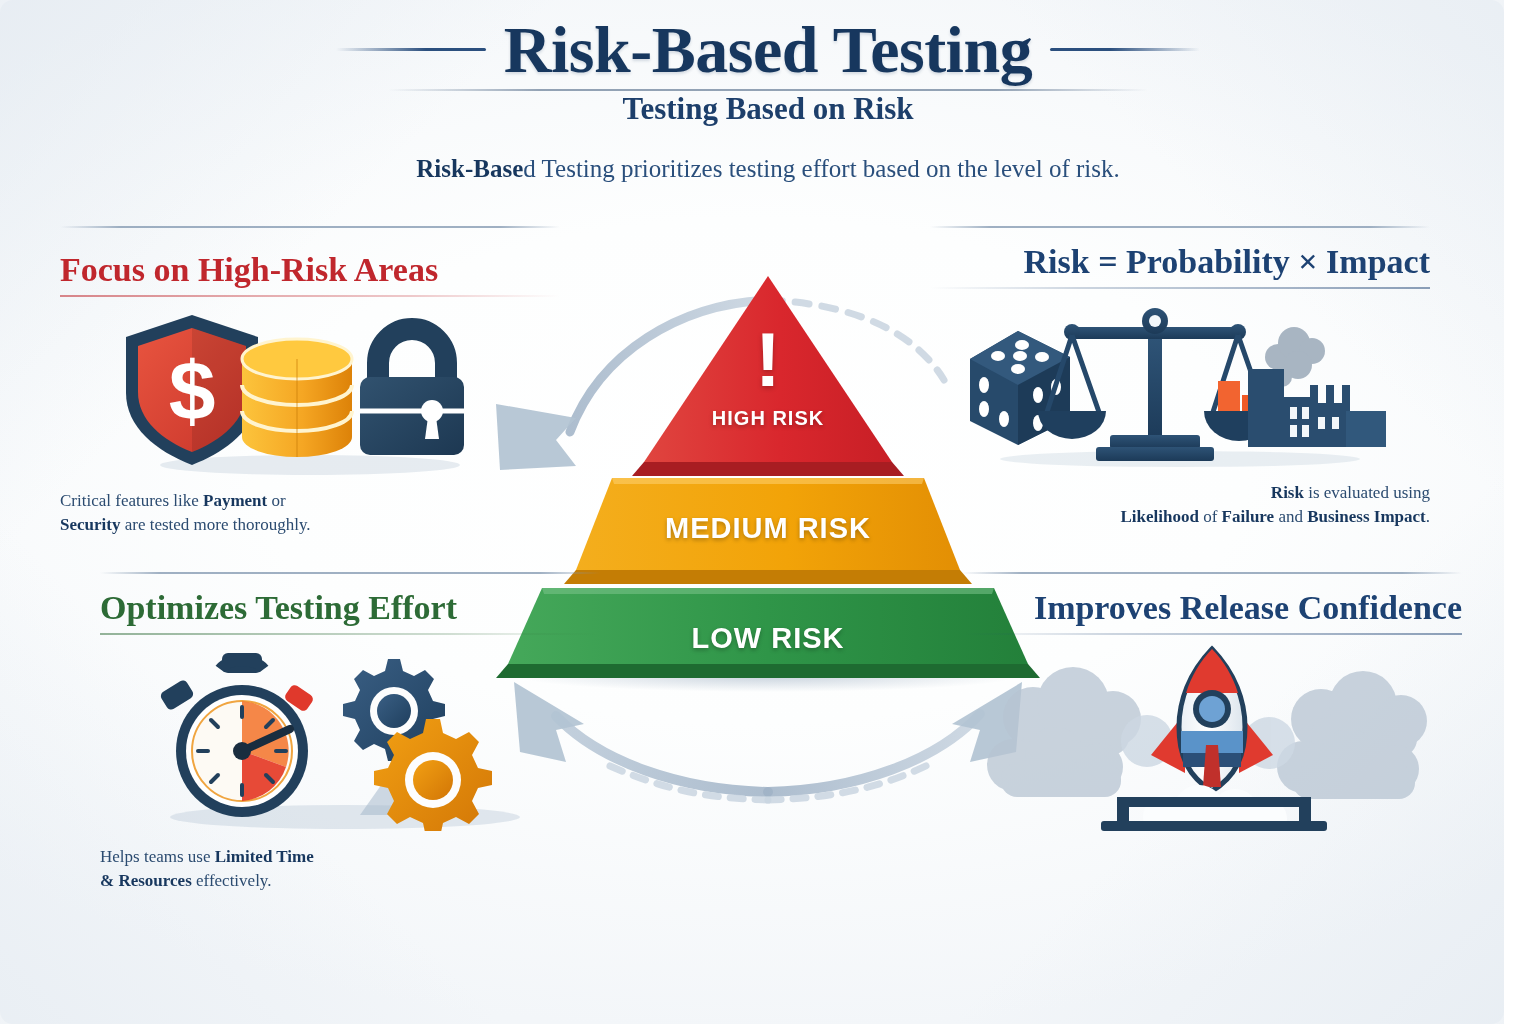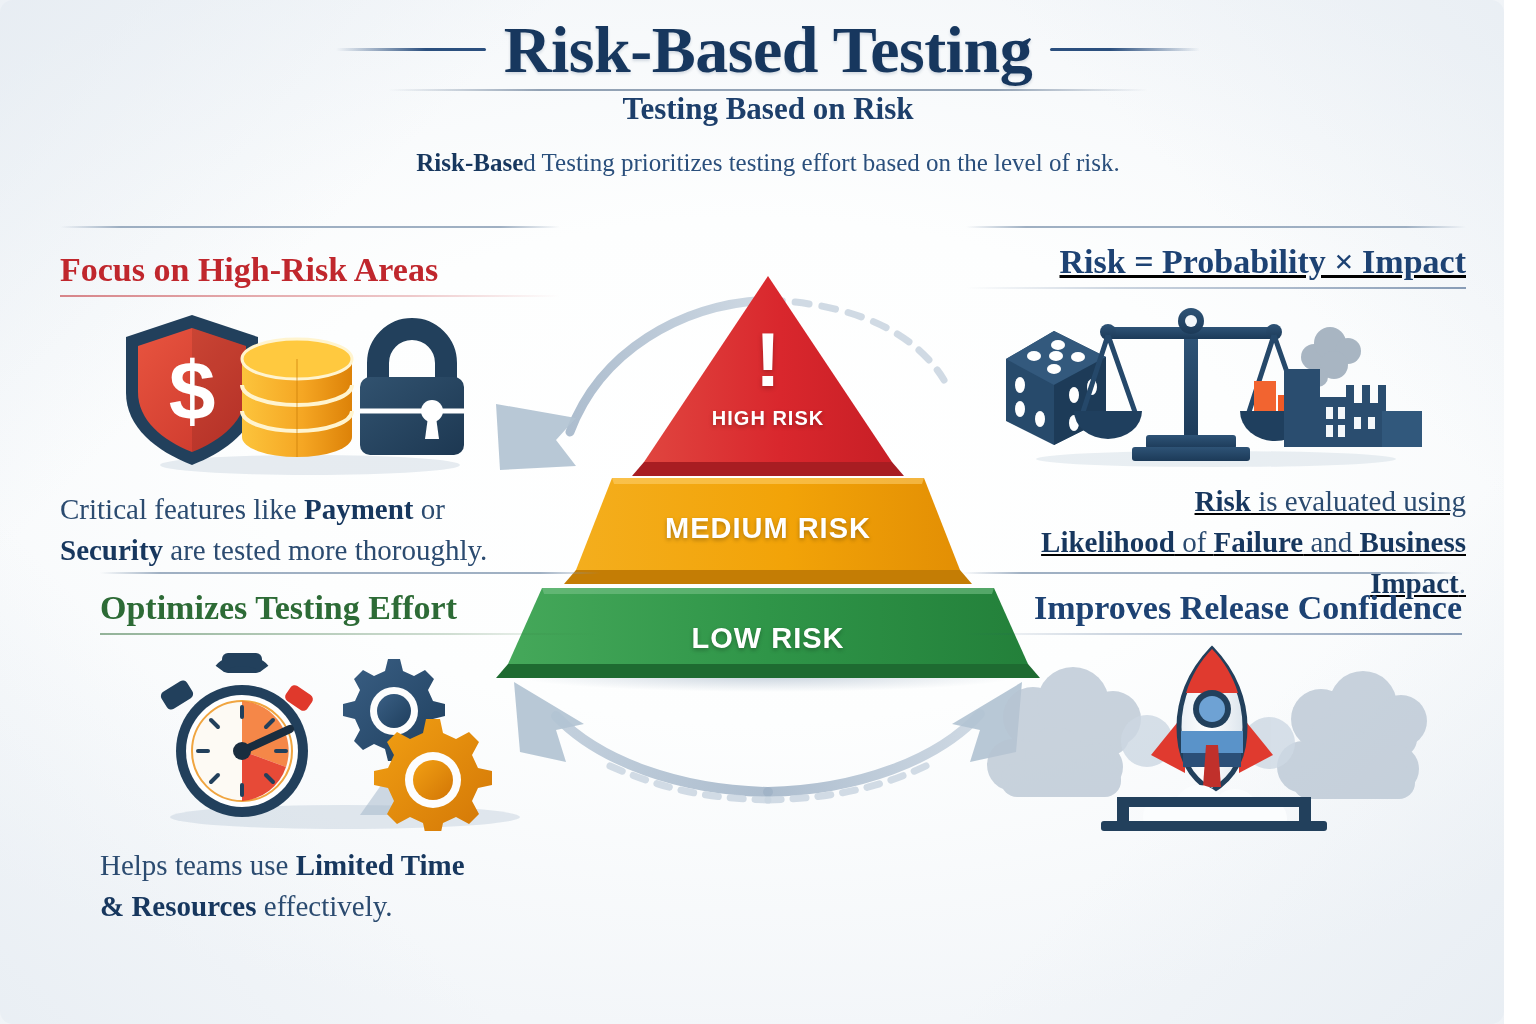--- a/index.html
+++ b/index.html
@@ -37,28 +37,28 @@
     text-shadow:0 2px 3px rgba(23,55,94,.16);
   }
   .title-underline{
     margin:6px auto 0;width:760px;height:2px;
     background:linear-gradient(90deg,rgba(23,55,94,0),rgba(23,55,94,.45) 20%,rgba(23,55,94,.45) 80%,rgba(23,55,94,0));
   }
   .subtitle{
     font-family:"Liberation Serif", serif;font-weight:700;font-size:31px;color:#1d3f6b;
   }
   .lede{
-    font-family:"Liberation Serif", serif;font-size:25px;color:#2a4f7c;margin-top:22px;
+    font-family:"Liberation Serif", serif;font-size:25px;color:#2a4f7c;margin-top:28px;
   }
   .lede b{font-weight:700;color:#17375e;}
 
   
   .quad{position:absolute;width:500px;}
   .q-tl{left:60px;top:226px;}
-  .q-tr{left:966px;top:226px;text-decoration:underline;}
+  .q-tr{left:930px;top:226px;}
   .q-bl{left:60px;top:572px;margin-left:40px;}
   .q-br{left:962px;top:572px;}
 
   .top-rule{
     height:2px;width:100%;margin-bottom:16px;
     background:linear-gradient(90deg,rgba(150,168,188,0),rgba(128,150,175,.75) 12%,rgba(128,150,175,.75) 88%,rgba(150,168,188,0));
   }
   .q-head{
     font-family:"Liberation Serif", serif;font-weight:700;font-size:34px;line-height:1.05;
     white-space:nowrap;
@@ -70,21 +70,21 @@
   .head-underline.red{background:linear-gradient(90deg,rgba(192,39,45,.55),rgba(192,39,45,.25) 70%,rgba(192,39,45,0));}
   .head-underline.navy{background:linear-gradient(90deg,rgba(29,66,115,.5),rgba(29,66,115,.22) 70%,rgba(29,66,115,0));}
   .head-underline.green{background:linear-gradient(90deg,rgba(45,107,54,.5),rgba(45,107,54,.22) 70%,rgba(45,107,54,0));}
   .q-tr .q-head, .q-br .q-head{text-align:right;}
   .q-tr .head-underline{background:linear-gradient(270deg,rgba(29,66,115,.5),rgba(29,66,115,.22) 70%,rgba(29,66,115,0));}
   .q-br .head-underline{background:linear-gradient(270deg,rgba(29,66,115,.5),rgba(29,66,115,.22) 70%,rgba(29,66,115,0));}
 
   .q-art{height:172px;display:flex;align-items:flex-end;justify-content:center;margin-top:6px;position:relative;}
   .q-bl .q-art,.q-br .q-art{height:190px;}
   .q-body{
-    font-family:"Liberation Serif", serif;font-size:29px;line-height:1.42;color:#2b4b70;margin-top:14px;
+    font-family:"Liberation Serif", serif;font-size:17px;line-height:1.42;color:#2b4b70;margin-top:14px;
   }
   .q-body b{font-weight:700;color:#17375e;}
   .q-tl .q-body,.q-bl .q-body{text-align:left;}
   .q-tr .q-body,.q-br .q-body{text-align:right;}
 
   
   #pyramid{position:absolute;left:480px;top:272px;width:576px;height:420px;}
   .tier-label{
     position:absolute;width:100%;text-align:center;color:#fff;font-weight:700;
     font-family:"Liberation Sans", sans-serif;letter-spacing:1px;

